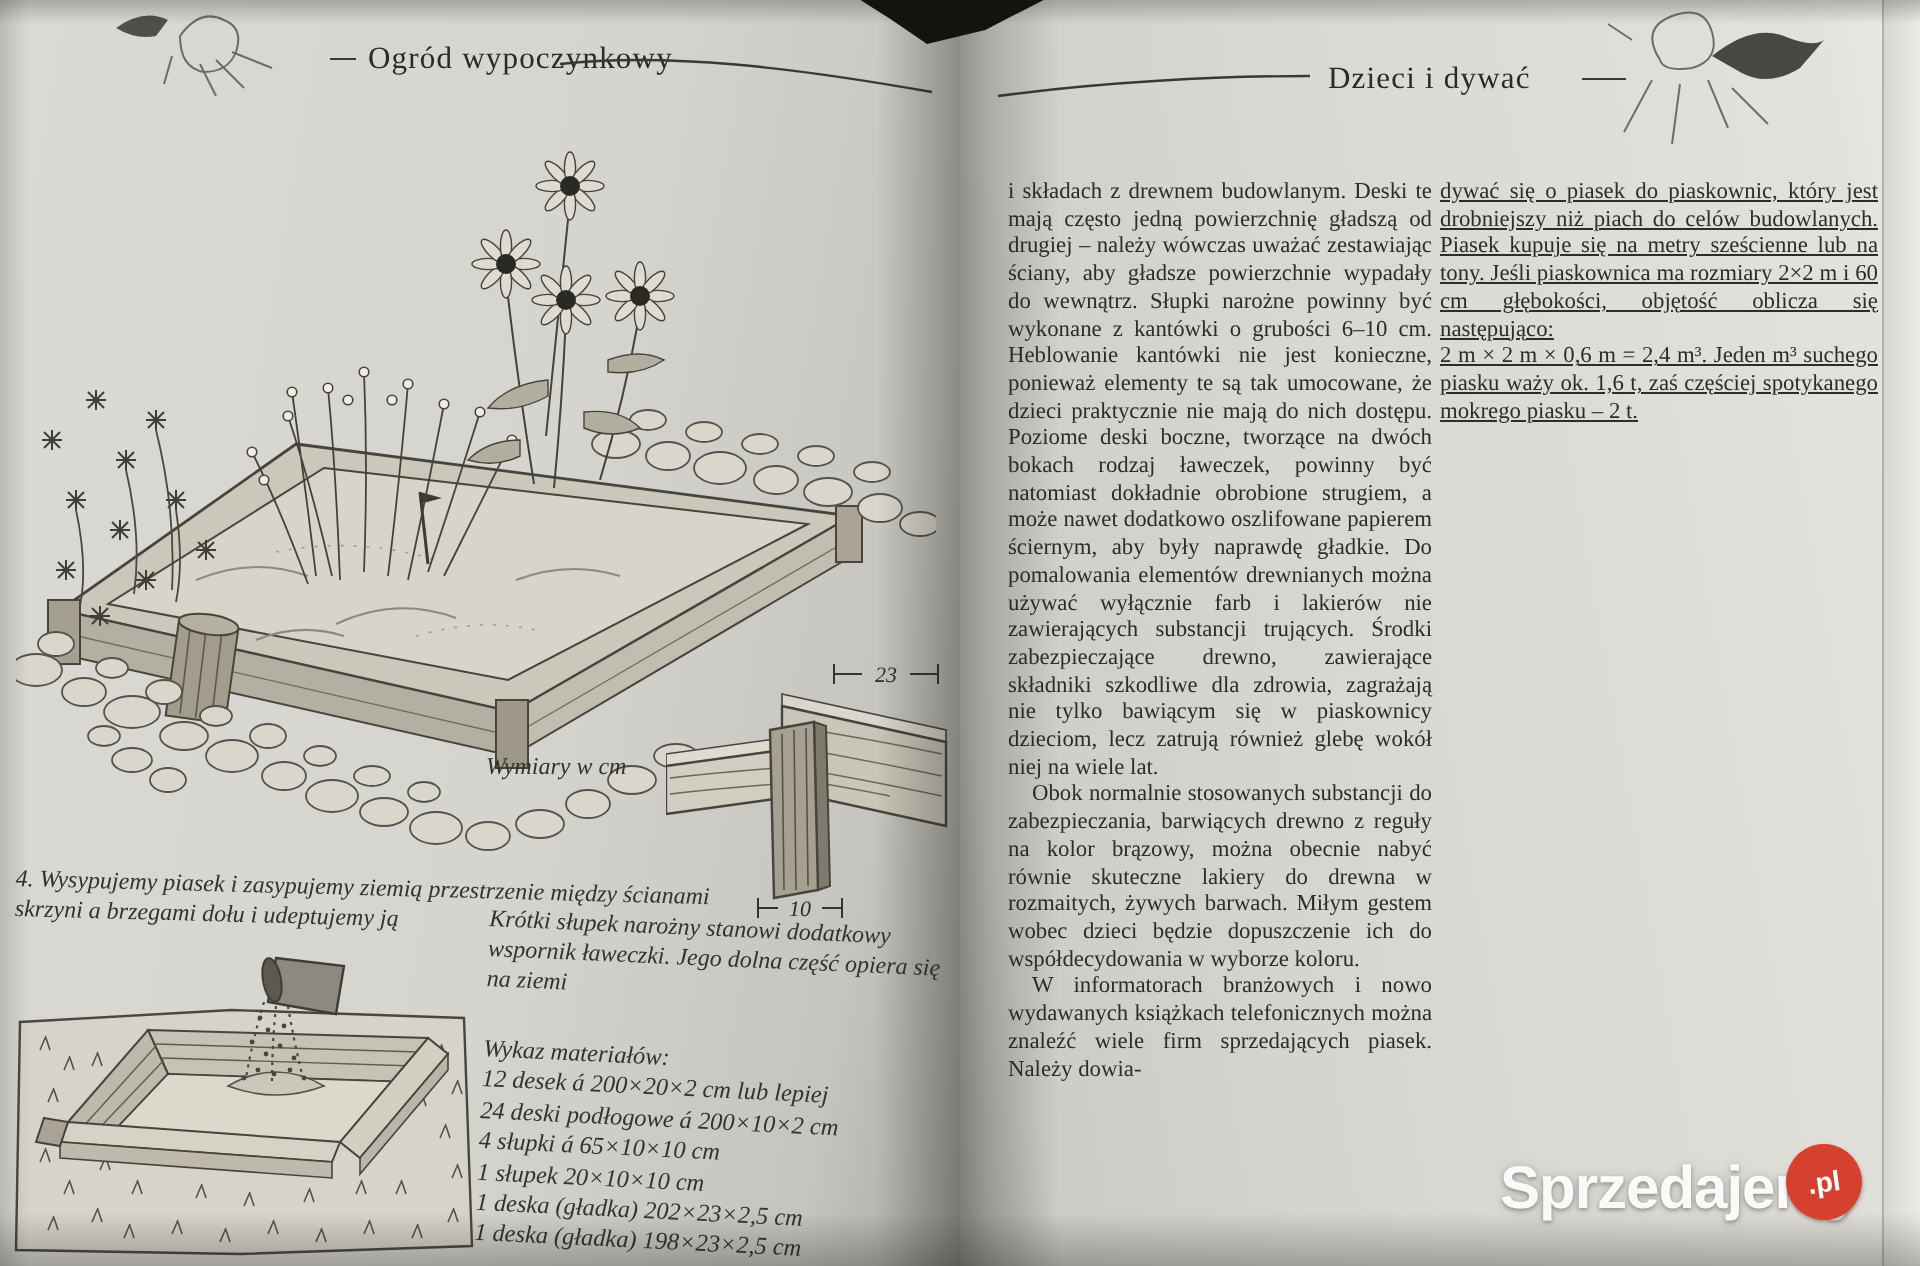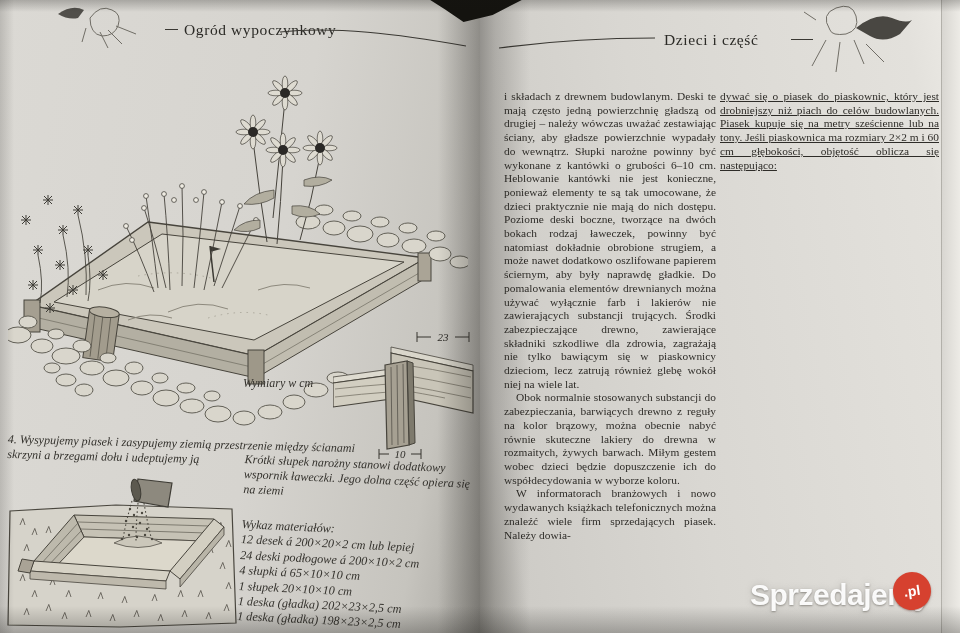--- a/index.html
+++ b/index.html
@@ -299,39 +299,40 @@
       <polygon points="136,2 170,6 166,30 132,24" fill="#8d897e" stroke="#3f3d36" stroke-width="1.2"></polygon>
       <ellipse cx="134" cy="13" rx="4.5" ry="11" transform="rotate(-10 134 13)" fill="#5c594f" stroke="#3f3d36" stroke-width="1"></ellipse>
     </svg>
   </div>
 
   <div class="page page-right">
 
     <svg class="abs" style="left:17px;top:34px;" width="160" height="18" viewBox="0 0 160 18">
       <path d="M2,14 C54,7 112,4 158,4" stroke="#3a3833" stroke-width="1.2" fill="none"></path>
     </svg>
-    <div class="abs hdr-title" style="left:184px;top:31px;">Dzieci i część</div>
+    <div class="abs hdr-title" style="left:184px;top:31px;">Dzieci i dywać</div>
     <div class="abs hdr-dash" style="left:311px;top:39px;width:22px;"></div>
 
     <svg class="abs" style="left:316px;top:0;" width="132" height="92" viewBox="0 0 132 92">
       <g stroke="#5d5a52" stroke-width="1" fill="none" opacity=".85">
         <path d="M60,28 q20,-16 36,-10 q14,6 20,2 l-12,14 q-16,10 -30,2 z" fill="#2f2d28" stroke="none"></path>
         <path d="M34,30 q-10,-16 6,-22 q16,-6 20,8 q4,14 -10,18 q-14,2 -16,-4"></path>
         <path d="M30,40 l-14,26 M44,42 l-4,30 M58,40 l10,24 M20,20 l-12,-8 M70,44 l18,18"></path>
       </g>
     </svg>
 
     <div class="abs col" style="left:24px;top:90px;width:212px;">
       <p>i składach z drewnem budowlanym. Deski te mają często jedną powierzchnię gładszą od drugiej – należy wówczas uważać zestawiając ściany, aby gładsze powierzchnie wypadały do wewnątrz. Słupki narożne powinny być wykonane z kantówki o grubości 6–10 cm. Heblowanie kantówki nie jest konieczne, ponieważ elementy te są tak umocowane, że dzieci praktycznie nie mają do nich dostępu. Poziome deski boczne, tworzące na dwóch bokach rodzaj ławeczek, powinny być natomiast dokładnie obrobione strugiem, a może nawet dodatkowo oszlifowane papierem ściernym, aby były naprawdę gładkie. Do pomalowania elementów drewnianych można używać wyłącznie farb i lakierów nie zawierających substancji trujących. Środki zabezpieczające drewno, zawierające składniki szkodliwe dla zdrowia, zagrażają nie tylko bawiącym się w piaskownicy dzieciom, lecz zatrują również glebę wokół niej na wiele lat.</p>
       <p class="ind">Obok normalnie stosowanych substancji do zabezpieczania, barwiących drewno z reguły na kolor brązowy, można obecnie nabyć równie skuteczne lakiery do drewna w rozmaitych, żywych barwach. Miłym gestem wobec dzieci będzie dopuszczenie ich do współdecydowania w wyborze koloru.</p>
       <p class="ind">W informatorach branżowych i nowo wydawanych książkach telefonicznych można znaleźć wiele firm sprzedających piasek. Należy dowia-</p>
     </div>
 
     <div class="abs col" style="left:240px;top:90px;width:219px;text-decoration:underline;">
       <p>dywać się o piasek do piaskownic, który jest drobniejszy niż piach do celów budowlanych. Piasek kupuje się na metry sześcienne lub na tony. Jeśli piaskownica ma rozmiary 2×2 m i 60 cm głębokości, objętość oblicza się następująco:</p>
+      <p>2 m × 2 m × 0,6 m = 2,4 m³. Jeden m³ suchego piasku waży ok. 1,6 t, zaś częściej spotykanego mokrego piasku – 2 t.</p>
     </div>
   </div>
 
   <div class="abs gutter"></div>
   <div class="abs wedge"></div>
   <div class="abs stack"></div>
   <div class="abs edge-top"></div>
   <div class="abs edge-bottom"></div>
   <div class="abs edge-left"></div>
 

